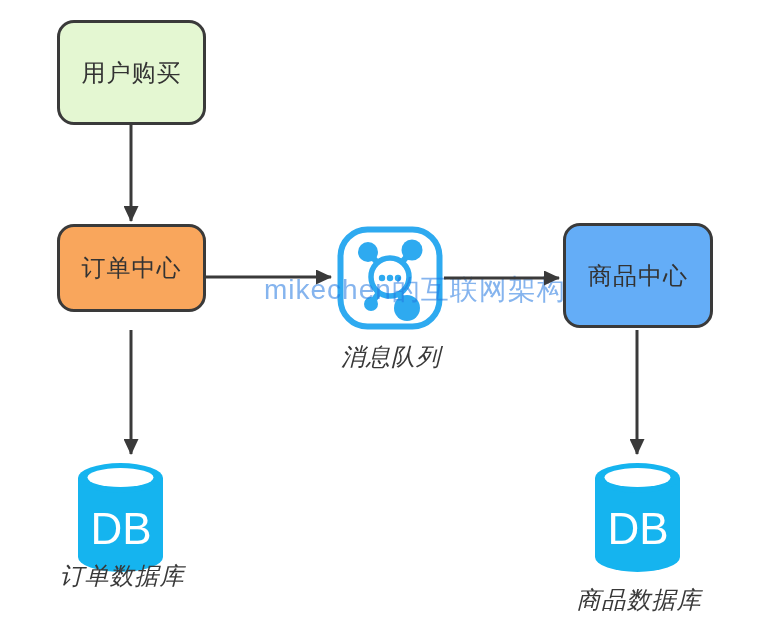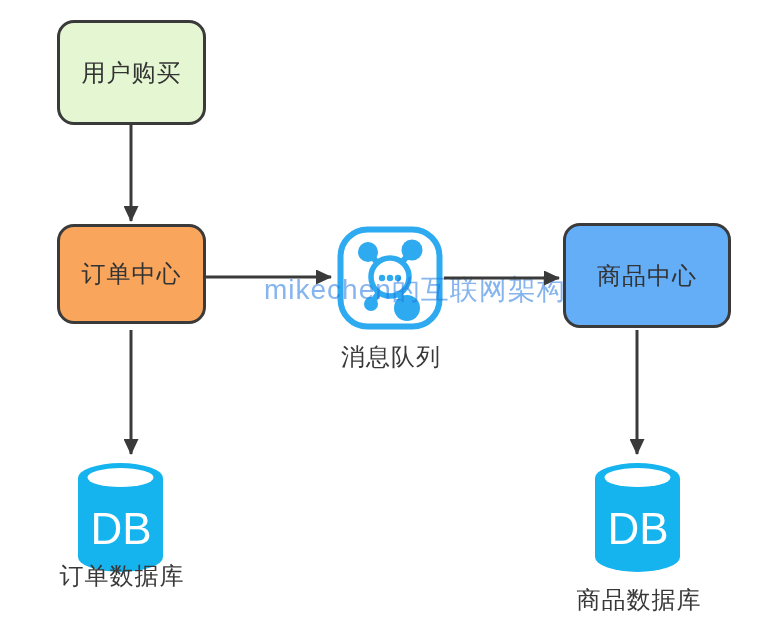--- a/index.html
+++ b/index.html
@@ -15,40 +15,41 @@
     position:absolute;
     box-sizing:border-box;
     border:3px solid #3a3a3a;
     border-radius:17px;
     display:flex;align-items:center;justify-content:center;
     font-size:24px;color:#333;
     z-index:4;
     letter-spacing:1px;
   }
   .node-user    {left:57px;  top:20px;  width:149px; height:105px;}
-  .node-order   {left:57px;  top:224px; width:149px; height:100px;}
-  .node-product {left:563px; top:223px; width:168px; height:105px;}
+  .node-order   {left:57px;  top:224px; width:149px; height:88px;}
+  .node-product {left:563px; top:223px; width:150px; height:105px;}
 
   
   .mq-icon{position:absolute; left:337px; top:226px; width:106px; height:104px; z-index:1;}
 
   
   .db{position:absolute; width:85px; height:111px; z-index:4;}
   .db-left {left:78px;  top:462px;}
   .db-right{left:595px; top:462px;}
   .db text{font-family:"Liberation Sans","DejaVu Sans",sans-serif; font-size:44px; font-weight:400;}
 
   
   .caption{
     position:absolute;
     transform:translateX(-50%);
     font-size:24px;color:#383838;
     white-space:nowrap;
     z-index:4;
     letter-spacing:1px;
+    font-style:italic;
   }
   .caption-mq      {left:391px; top:341px;}
   .caption-db-left {left:122px; top:560px;text-align:center;}
   .caption-db-right{left:639px; top:584px;}
 
   
   .edges{position:absolute; left:0; top:0; width:775px; height:641px; z-index:3; pointer-events:none;}
 
   
   .watermark{

